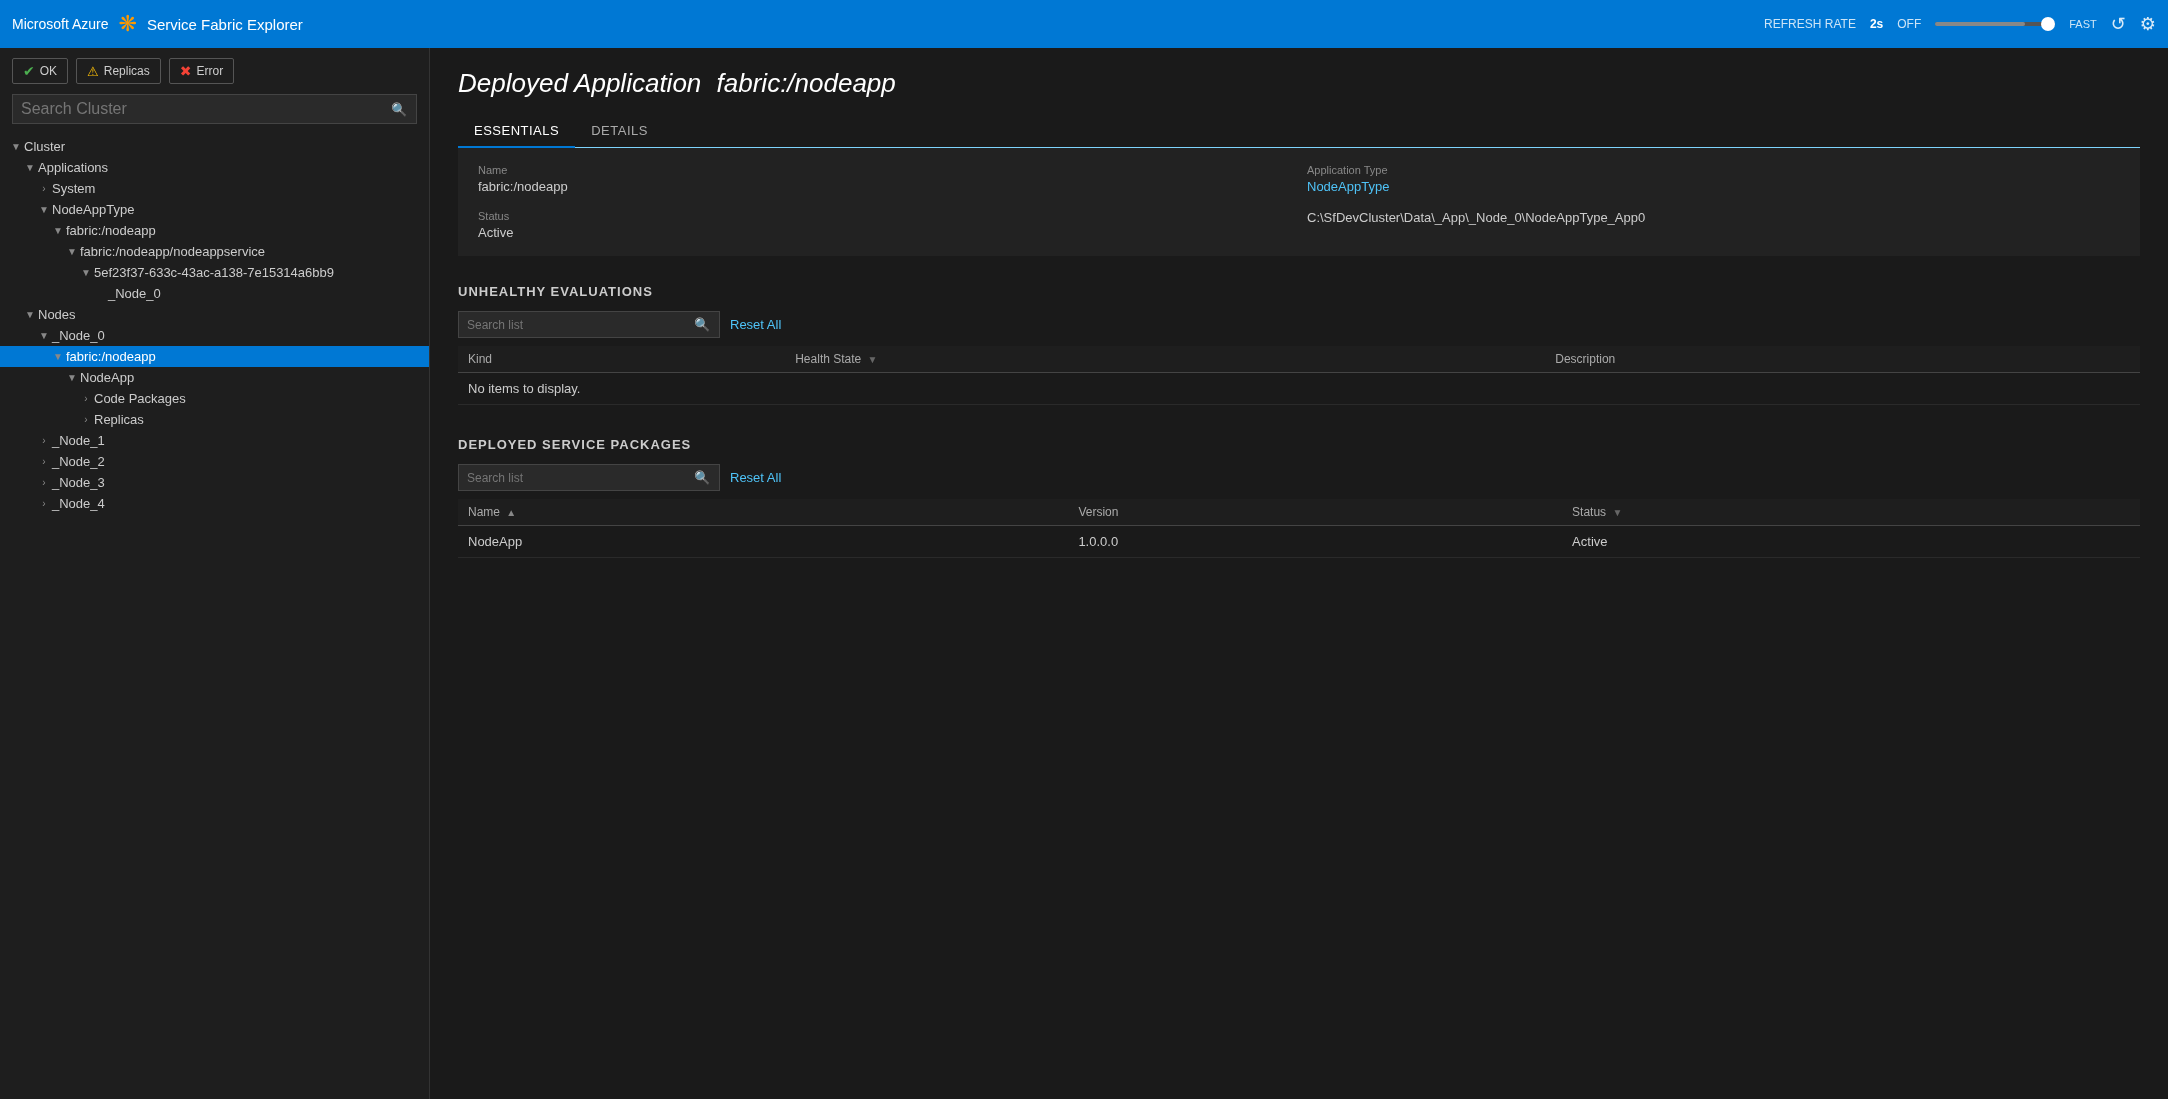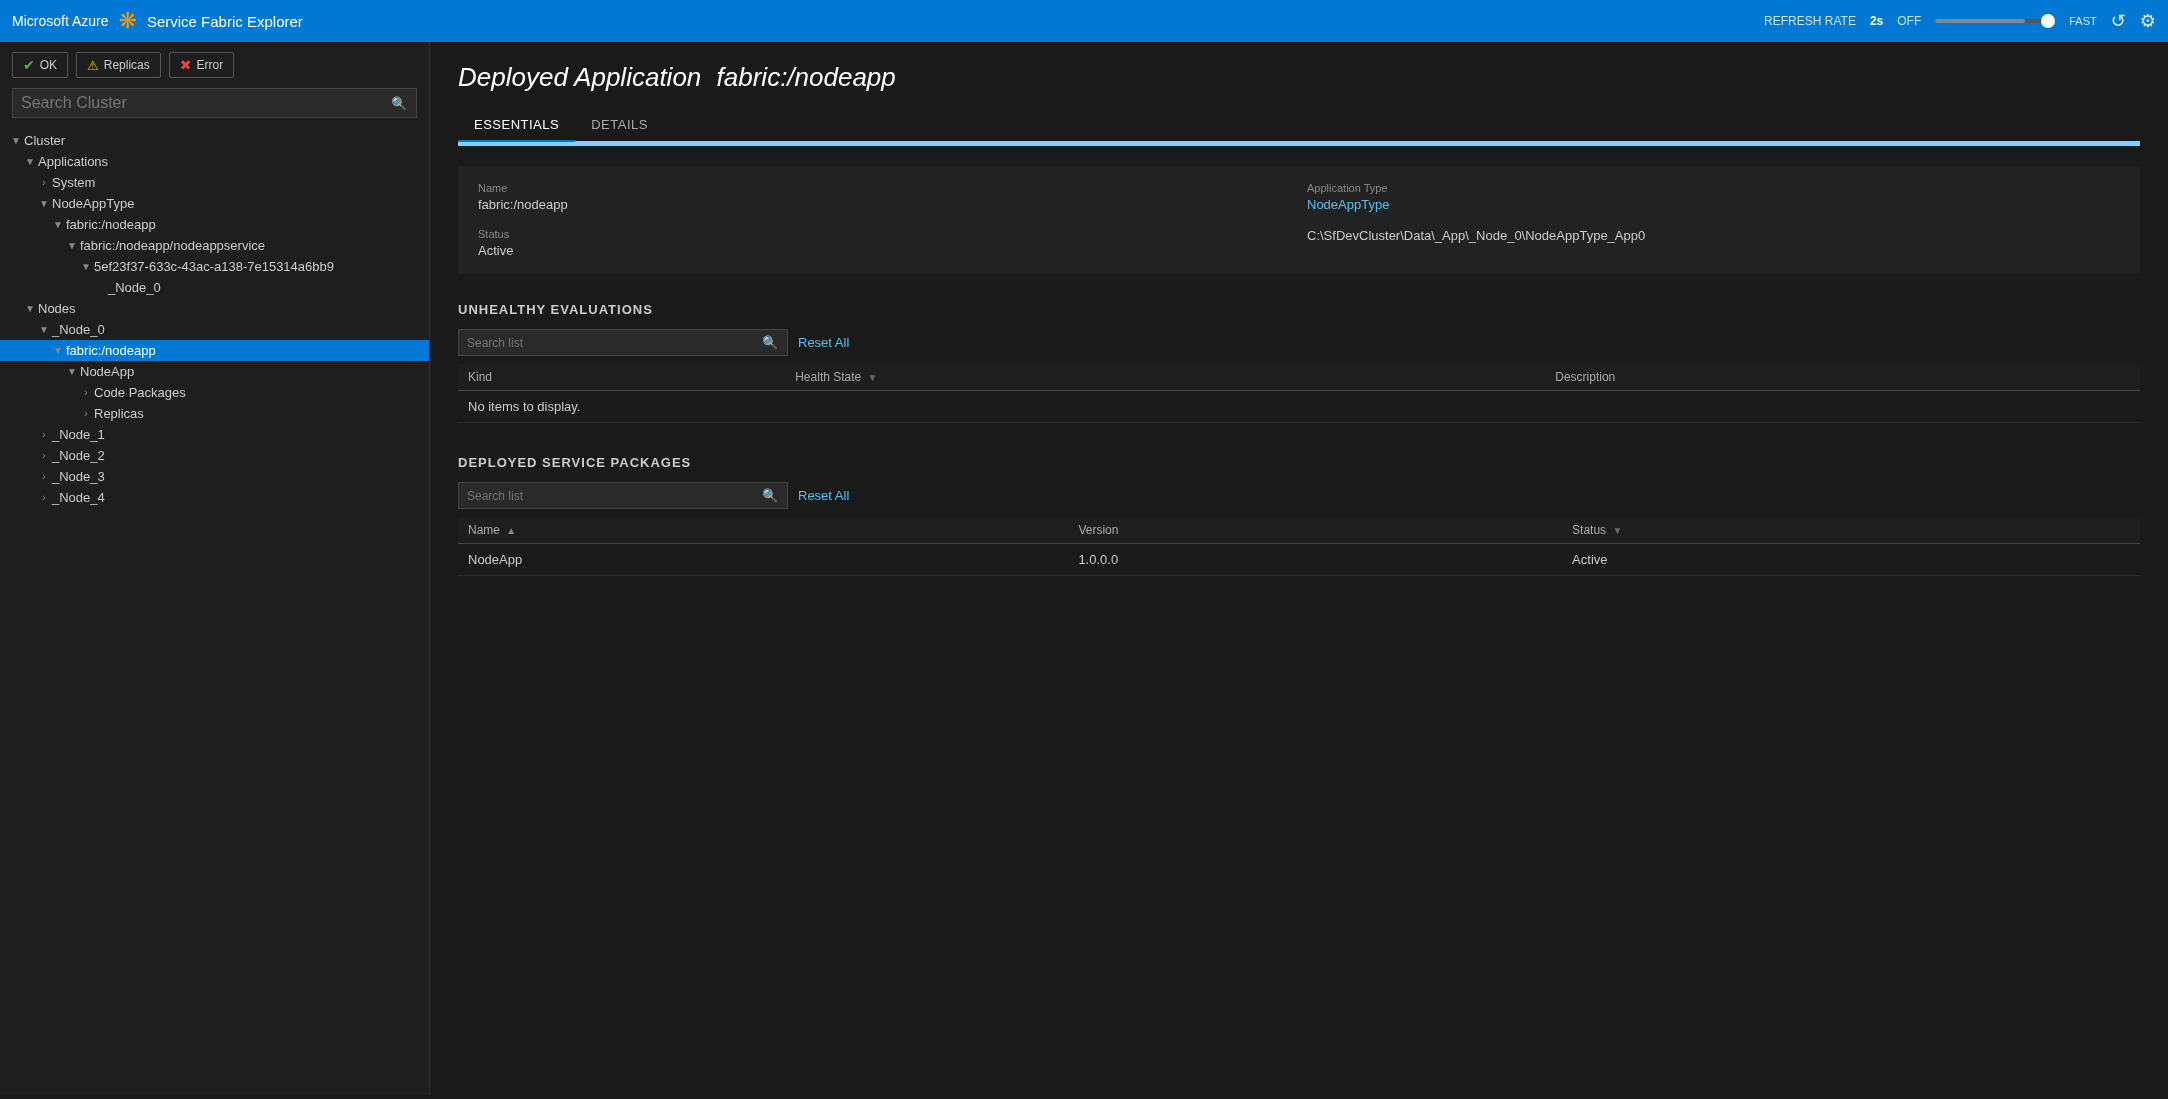--- a/index.html
+++ b/index.html
@@ -1,20 +1,20 @@
 <!DOCTYPE html>
 <html><head>
   <meta charset="utf-8">
   <style>
     * { box-sizing: border-box; margin: 0; padding: 0; }
     body { background: #1a1a1a; color: #ccc; font-family: 'Segoe UI', Arial, sans-serif; font-size: 13px; height: 100vh; overflow: hidden; }
 
     
     .topbar {
-      display: flex; align-items: center; background: #0078d4; height: 42px; padding: 0 12px;
+      display: flex; align-items: center; background: #0078d4; height: 48px; padding: 0 12px;
       justify-content: space-between;
     }
     .topbar-left { display: flex; align-items: center; gap: 10px; }
     .topbar-brand { color: #fff; font-size: 14px; font-weight: 400; }
     .topbar-title { color: #fff; font-size: 15px; font-weight: 400; }
     .topbar-logo { color: #f90; font-size: 22px; }
     .topbar-right { display: flex; align-items: center; gap: 14px; color: #fff; font-size: 12px; }
     .refresh-label { opacity: 0.8; }
     .refresh-rate-val { font-weight: 600; }
     .refresh-off { opacity: 0.8; }
@@ -61,41 +61,41 @@
 
     
     .content { flex: 1; overflow-y: auto; background: #1a1a1a; padding: 20px 28px; }
     .content::-webkit-scrollbar { width: 6px; }
     .content::-webkit-scrollbar-track { background: #1a1a1a; }
     .content::-webkit-scrollbar-thumb { background: #444; }
 
     .page-title { font-size: 26px; color: #888; font-weight: 300; margin-bottom: 16px; }
     .page-title span { color: #fff; font-style: italic; }
 
-    .tabs { display: flex; border-bottom: 5px solid #7dd3fc; margin-bottom: 20px; }
+    .tabs { display: flex; border-bottom: 1px solid #7dd3fc; }
     .tab {
       padding: 8px 16px; color: #aaa; cursor: pointer; font-size: 13px; letter-spacing: 0.5px;
       border-bottom: 2px solid transparent; margin-bottom: -1px;
     }
     .tab.active { color: #fff; border-bottom: 2px solid #0078d4; }
 
     .essentials-grid { display: grid; grid-template-columns: 1fr 1fr; gap: 16px; margin-bottom: 28px; background: #222; padding: 16px 20px; }
     .ess-field label { font-size: 11px; color: #888; display: block; margin-bottom: 3px; }
     .ess-field .val { font-size: 13px; color: #ccc; }
     .ess-field .val.link { color: #4fc3f7; cursor: pointer; }
 
     .section-title {
       font-size: 13px; font-weight: 600; letter-spacing: 1px; color: #ccc;
       text-transform: uppercase; margin-bottom: 12px; margin-top: 4px;
     }
 
     .search-list-bar { display: flex; align-items: center; gap: 10px; margin-bottom: 8px; }
     .search-list-input {
       display: flex; align-items: center; background: #2a2a2a; border: 1px solid #444;
-      width: 330px;
+      width: 262px;
     }
     .search-list-input input {
       background: transparent; border: none; outline: none; color: #ccc; padding: 5px 8px; flex: 1; font-size: 12px;
     }
     .search-list-input .s-icon { padding: 5px 8px; color: #888; }
     .reset-all { color: #4fc3f7; cursor: pointer; font-size: 13px; }
 
     .data-table { width: 100%; border-collapse: collapse; }
     .data-table th {
       text-align: left; padding: 6px 10px; color: #aaa; font-size: 12px; font-weight: 400;

